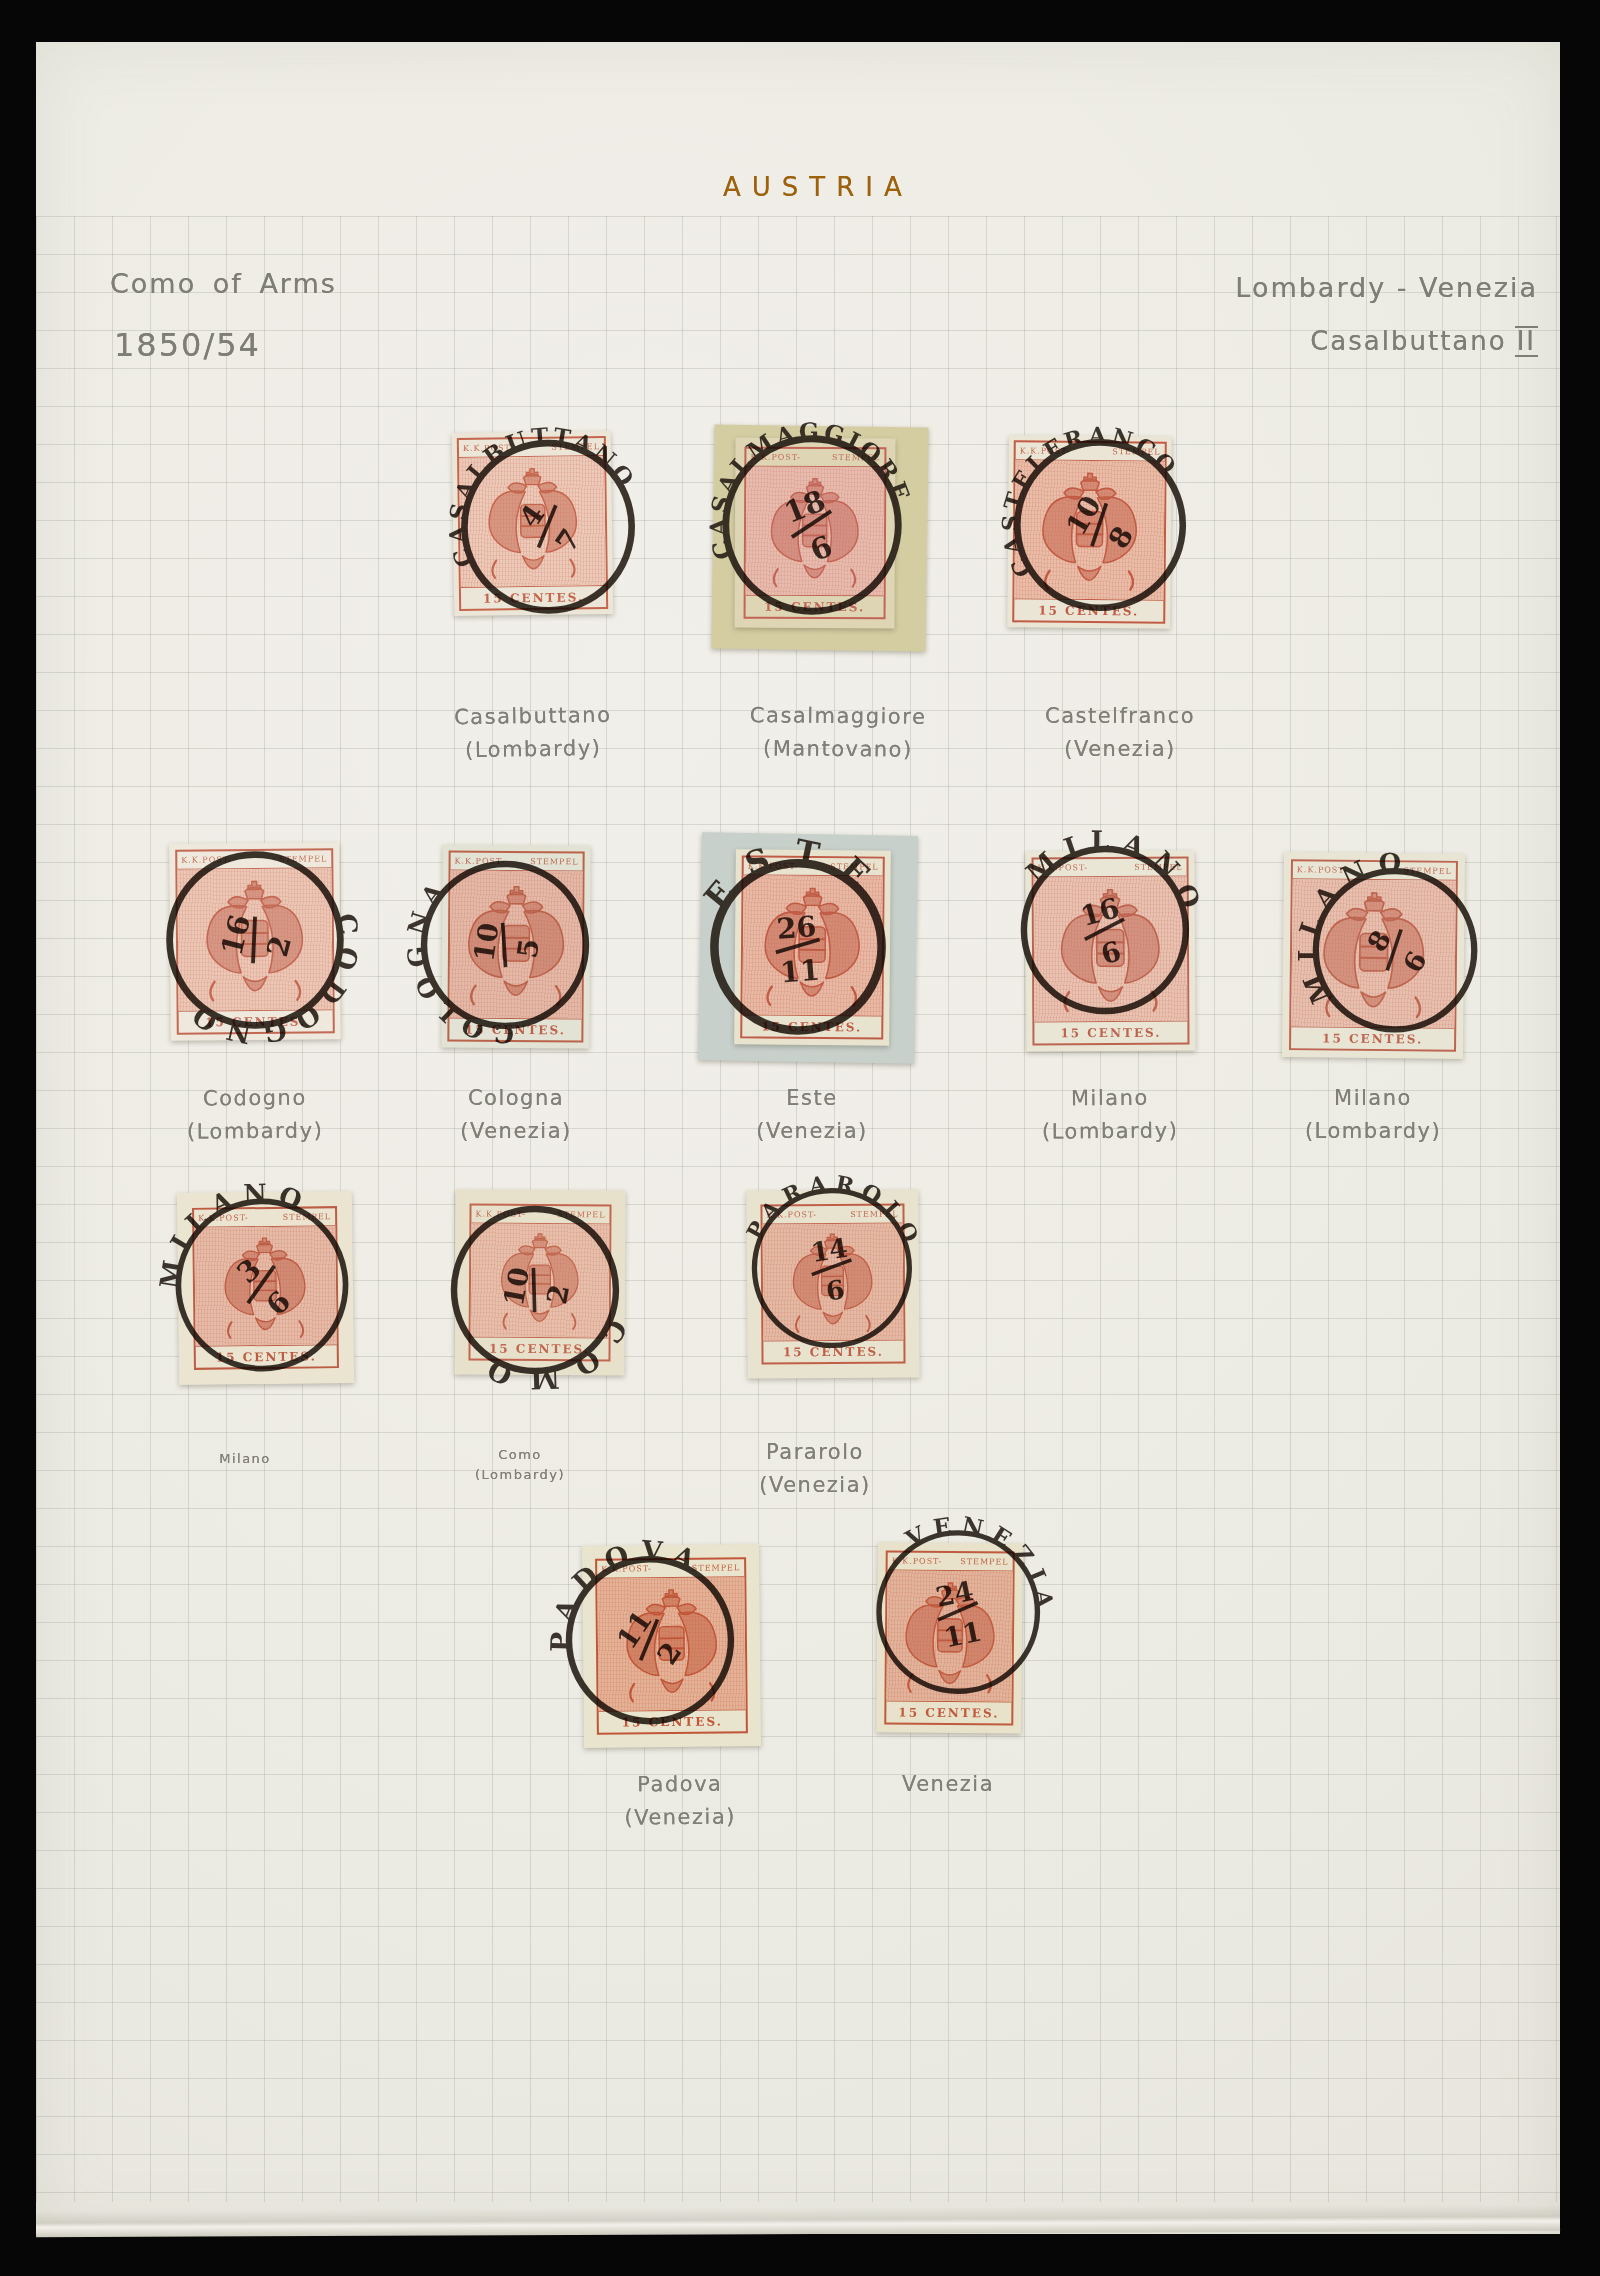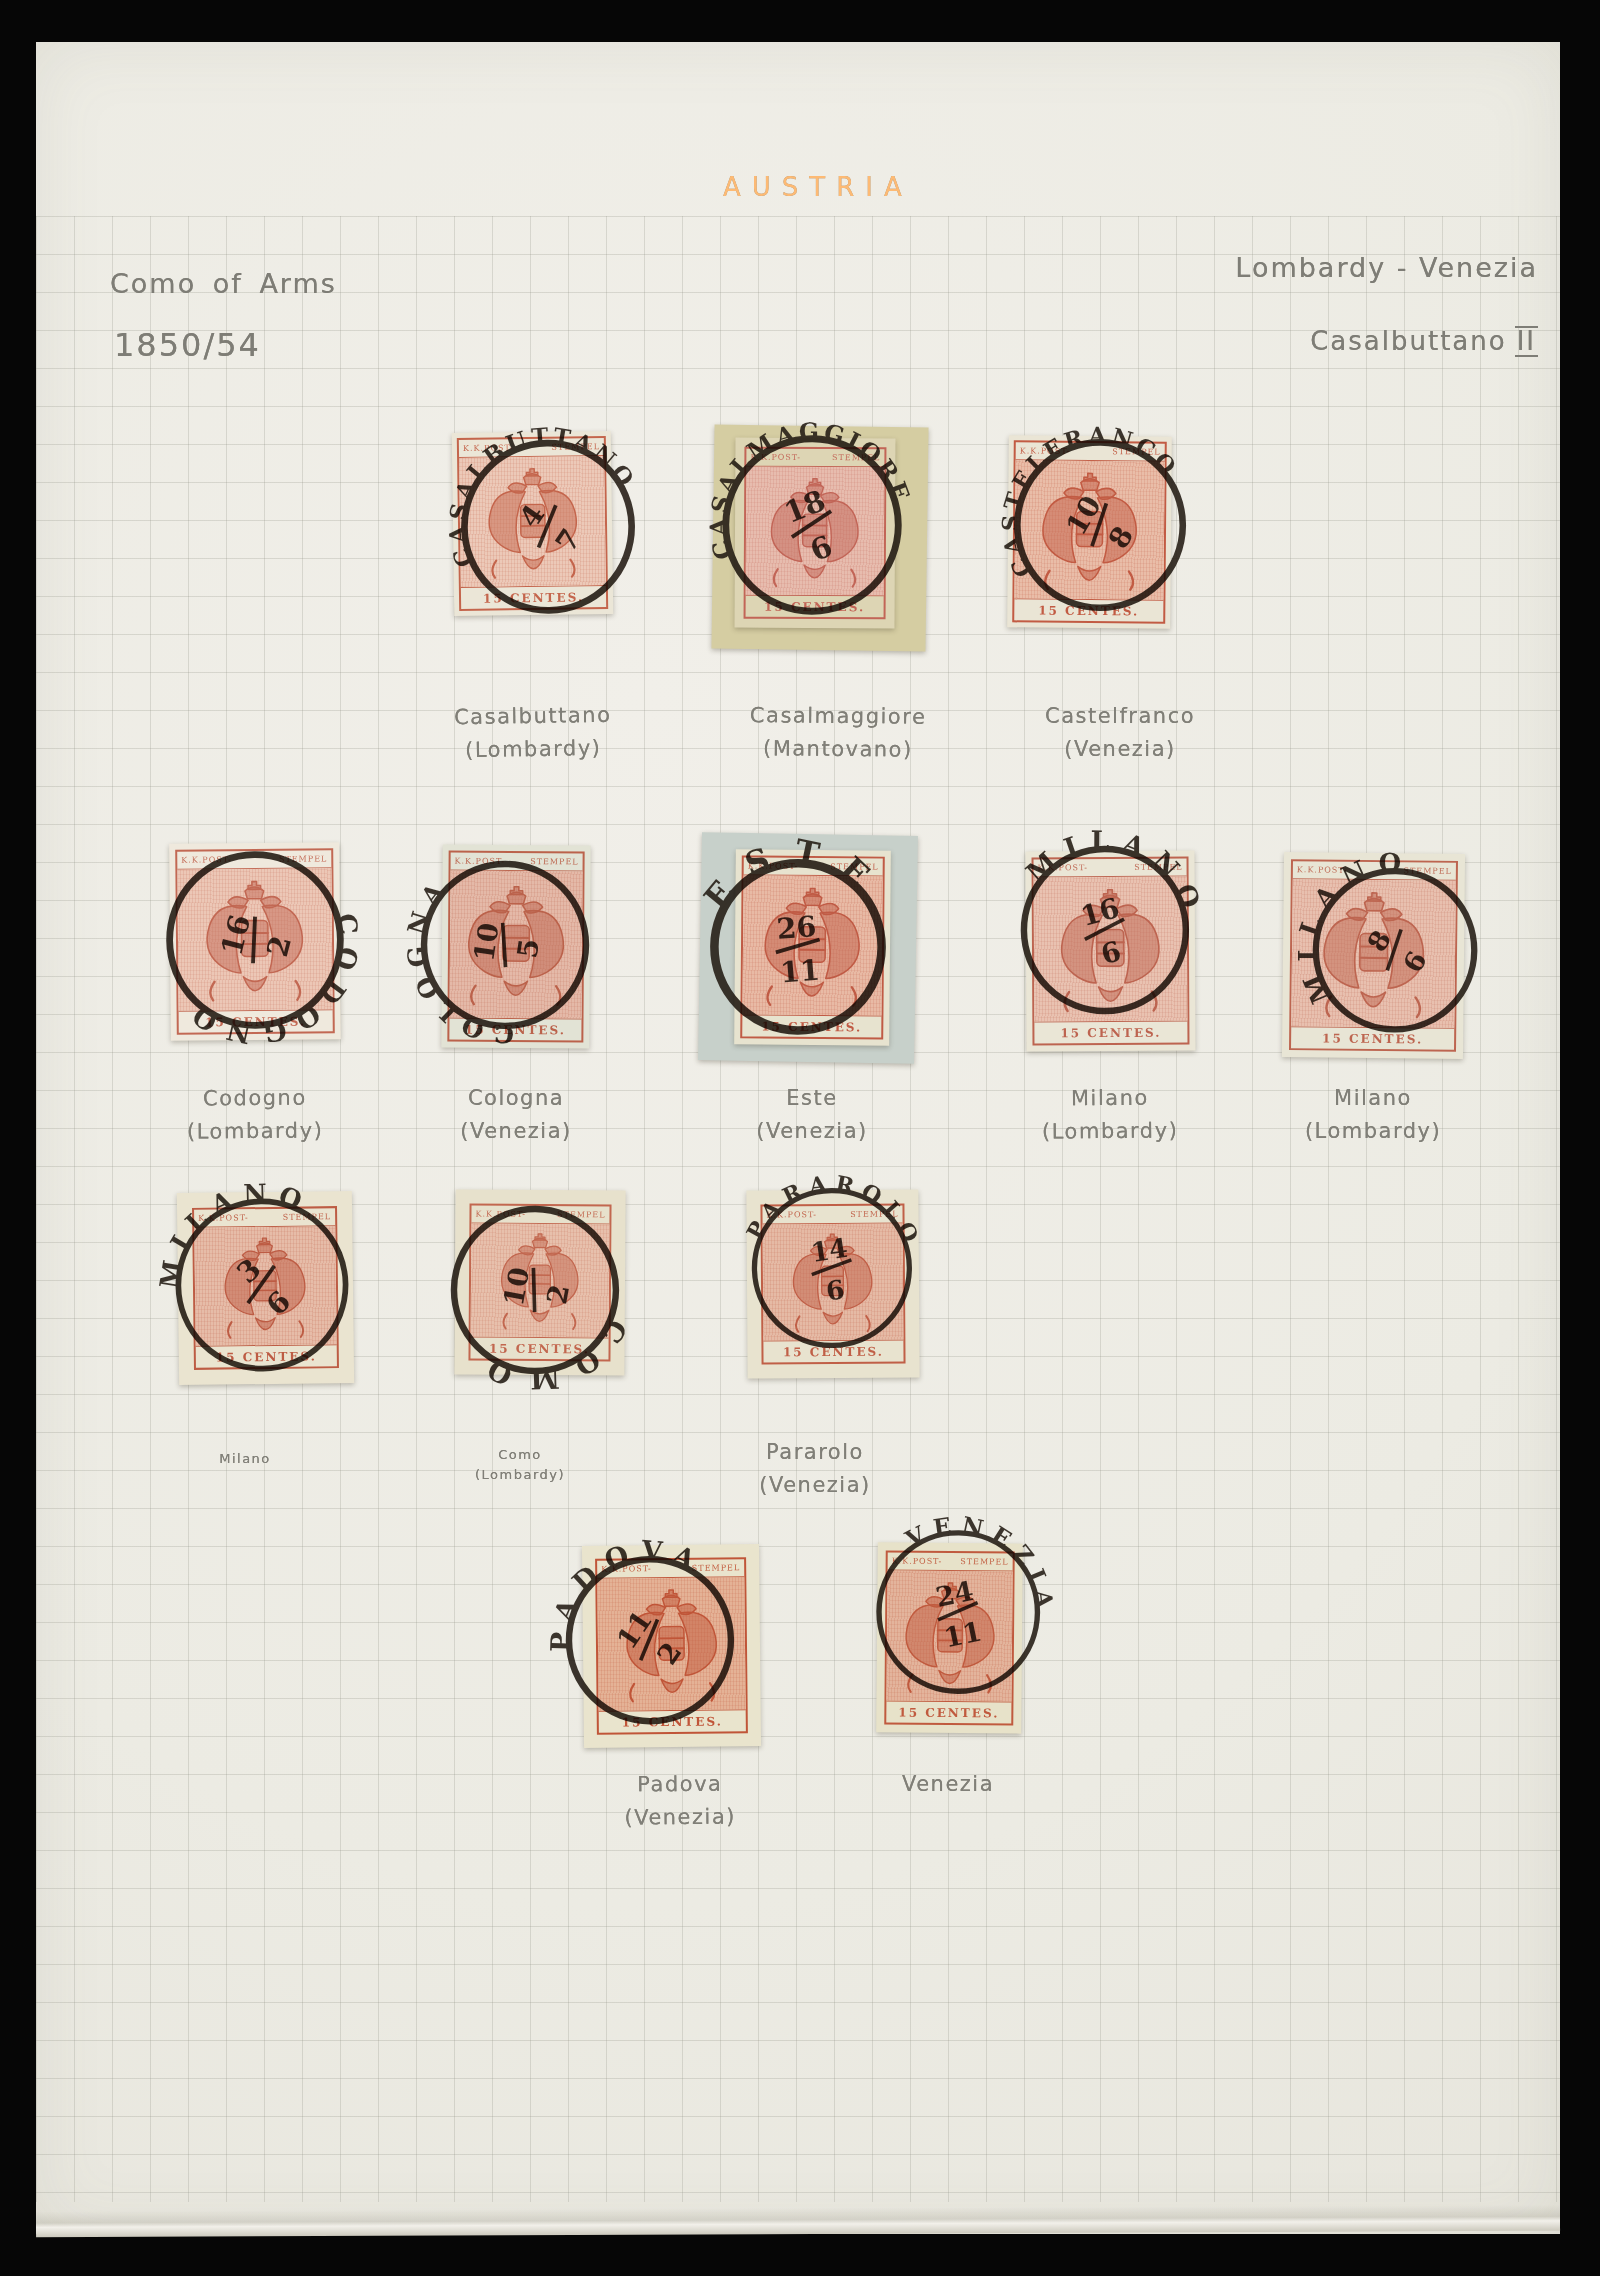--- a/index.html
+++ b/index.html
@@ -9,25 +9,25 @@
         background:radial-gradient(120% 100% at 40% 30%, #f1efe9 0%, #ecebe3 55%, #e5e3da 100%);
         box-shadow:inset 0 0 70px rgba(110,105,88,.10);}
   .grid{position:absolute;left:0;top:174px;width:100%;height:1986px;
         background-image:
           repeating-linear-gradient(to right, rgba(148,149,137,.27) 0 1px, transparent 1px 38px),
           repeating-linear-gradient(to bottom, rgba(148,149,137,.27) 0 1px, transparent 1px 38px);}
   .page-edge{position:absolute;left:0;bottom:0;width:100%;height:26px;
         background:linear-gradient(to bottom, rgba(0,0,0,0) 0%, rgba(120,115,95,.16) 45%, #f2f0ea 62%, #ccc9bd 100%);
         transform:rotate(-.25deg);}
   .pencil{position:absolute;color:#7e7d76;letter-spacing:2px;text-shadow:0 0 .6px #8a897f;white-space:nowrap;}
-  .title{left:723px;top:172px;font-size:26px;letter-spacing:11px;color:#fdba74;}
+  .title{left:723px;top:172px;font-size:26px;letter-spacing:11px;color:#a16207;}
   .hleft1{left:110px;top:268px;font-size:27px;word-spacing:6px;}
   .hleft2{left:114px;top:326px;font-size:32px;}
   .hright1,.hright2{right:62px;text-align:right;font-size:27px;}
-  .hright1{top:252px;}
+  .hright1{top:272px;}
   .hright2{top:326px;font-size:26px;}
   .numeral{display:inline-block;border-top:2px solid #7e7d76;border-bottom:2px solid #7e7d76;
            padding:0 2px;margin-left:8px;line-height:1.05;}
   .layer{position:absolute;inset:0;}
   .piece{position:absolute;box-shadow:0 2px 5px rgba(50,42,25,.30);}
   .stamp{position:absolute;box-shadow:0 2px 5px rgba(50,42,25,.28);}
   .frame{position:absolute;border:2px solid;display:flex;flex-direction:column;}
   .band{font-family:"DejaVu Serif",serif;flex:0 0 auto;}
   .band.top{height:17px;font-size:8px;letter-spacing:1px;display:flex;justify-content:space-between;
             align-items:center;padding:0 4px;border-bottom:1px solid;opacity:.95;}

